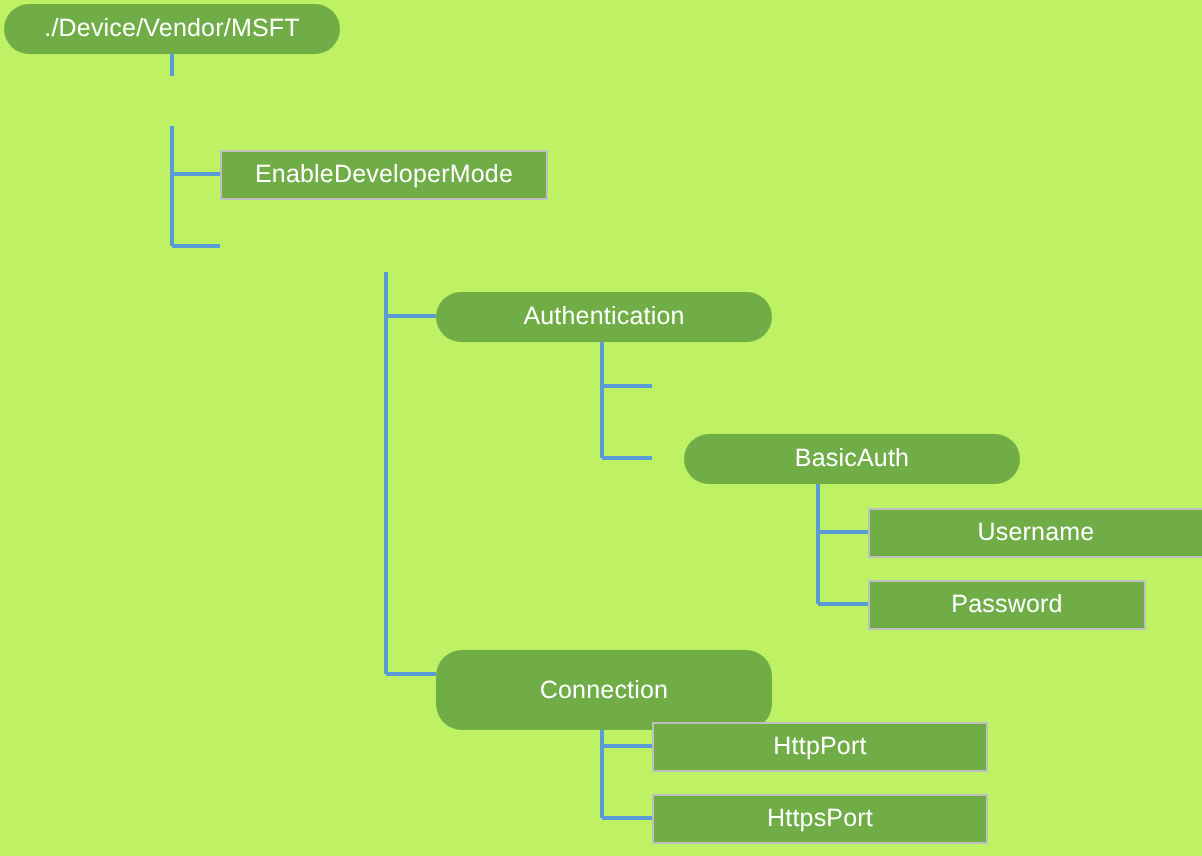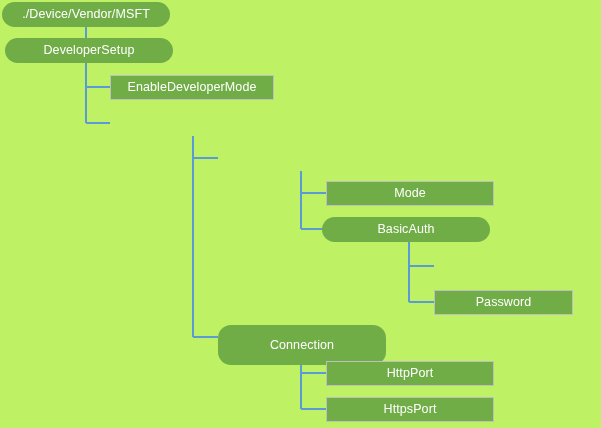--- a/index.html
+++ b/index.html
@@ -75,30 +75,30 @@
       <path d="M 409,302 L 434,302"></path>
 
       <path d="M 301,350 L 301,409"></path>
       <path d="M 301,373 L 326,373"></path>
       <path d="M 301,409 L 326,409"></path>
     </g>
   </svg>
 
   <div class="node rounded" style="left:2px; top:2px; width:168px; height:25px;">./Device/Vendor/MSFT</div>
 
-  <div class="node rounded" style="left:5px; top:38px; width:168px; height:25px;">DeveloperSetup</div>
 
   <div class="node rect" style="left:110px; top:75px; width:164px; height:25px;">EnableDeveloperMode</div>
 
 
+  <div class="node rounded" style="left:218px; top:146px; width:168px; height:25px;">Authentication</div>
 
-  <div class="node rect" style="left:326px; top:181px; width:168px; height:25px;">Mode</div>
 
-  <div class="node rounded" style="left:322px; top:217px; width:168px; height:25px;">BasicAuth</div>
+  <div class="node rounded" style="left:342px; top:217px; width:168px; height:25px;">BasicAuth</div>
 
+  <div class="node rect" style="left:434px; top:254px; width:168px; height:25px;">Username</div>
 
   <div class="node rect" style="left:434px; top:290px; width:139px; height:25px;">Password</div>
 
   <div class="node rounded" style="left:218px; top:325px; width:168px; height:40px;">Connection</div>
 
   <div class="node rect" style="left:326px; top:361px; width:168px; height:25px;">HttpPort</div>
 
   <div class="node rect" style="left:326px; top:397px; width:168px; height:25px;">HttpsPort</div>
 
 </div>

